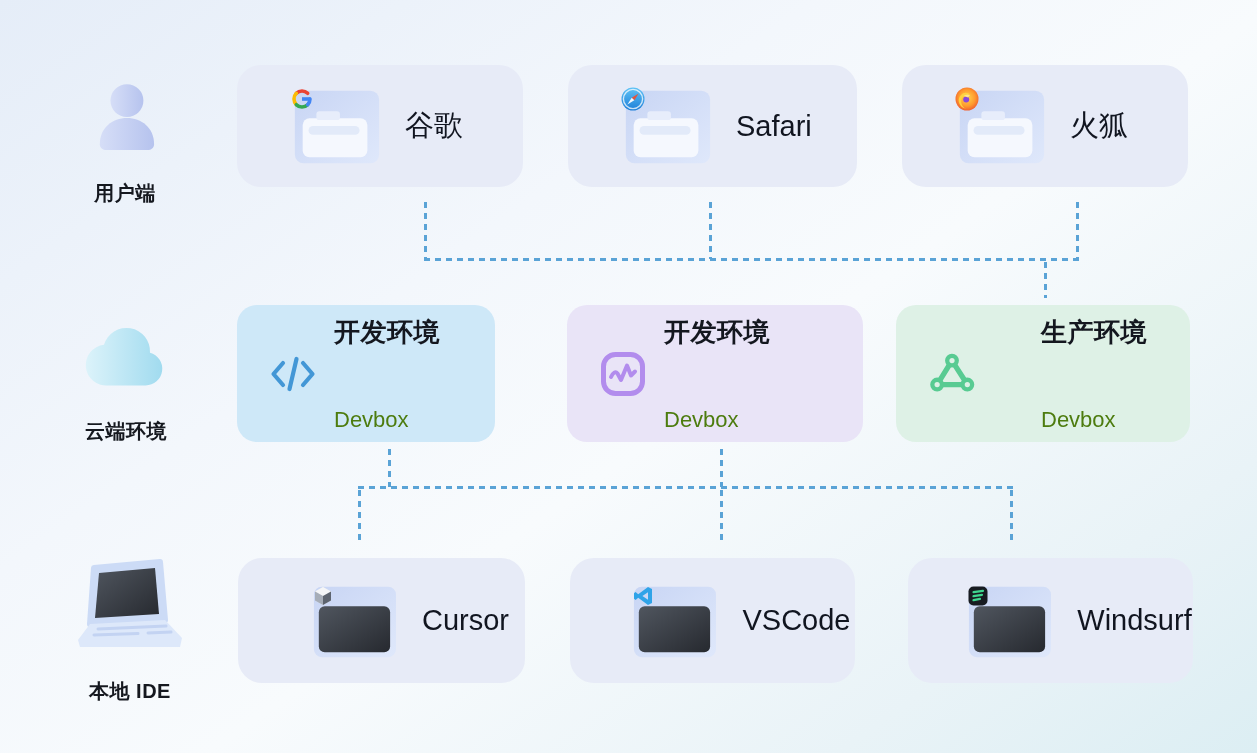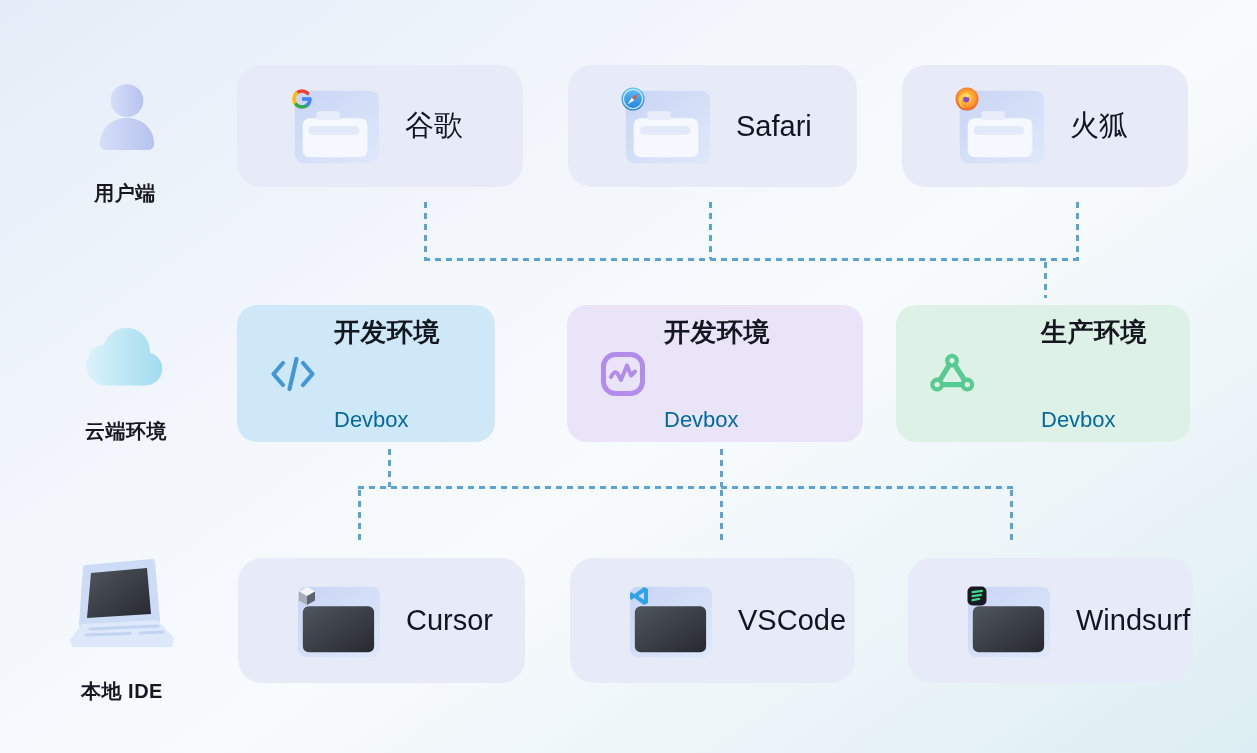--- a/index.html
+++ b/index.html
@@ -7,46 +7,46 @@
     position:relative; width:1257px; height:753px; overflow:hidden;
     background:linear-gradient(145deg,#e5edf8 0%,#f3f7fc 35%,#f8fbfd 55%,#e9f3f7 82%,#dceef3 100%);
     font-family:"Liberation Sans","DejaVu Sans",sans-serif;
     color:#14171f;
   }
   
   .side-group{position:absolute; display:flex; flex-direction:column; align-items:center; gap:20px;}
   .side-label{font-size:20px; font-weight:700; color:#15181f; letter-spacing:.5px; white-space:nowrap;}
   #side-user{left:60px; top:78px; width:130px;}
   #side-cloud{left:56px; top:320px; width:140px;}
-  #side-local{left:42px; top:558px; width:160px;}
+  #side-local{left:50px; top:558px; width:160px;}
   
   .card{position:absolute; display:flex; align-items:center; box-sizing:border-box;}
   .card-browser,.card-ide{height:122px; border-radius:24px; background:#e7ebf7;}
-  .card-browser{top:65px;} .card-ide{top:558px; height:125px;}
+  .card-browser{top:65px;} .card-ide{top:558px; height:125px;justify-content:center;}
   #card-google{left:237px; width:286px;}
   #card-safari{left:568px; width:289px;}
   #card-firefox{left:902px; width:286px;}
   #card-cursor{left:238px; width:287px;}
   #card-vscode{left:570px; width:285px;}
   #card-windsurf{left:908px; width:285px;}
   .app-label{font-size:29px; font-weight:500; color:#111520; margin-left:20px; white-space:nowrap;}
   
   .winwrap{position:relative; width:98px; height:84px; margin-left:50px; flex:none;}
   .winwrap svg.win{position:absolute; inset:0;}
   .badge{position:absolute; left:2px; top:2px; width:26px; height:26px;}
   .badge svg{display:block;}
   
   .card-env{top:305px; height:137px; border-radius:20px; padding-left:33px;}
   #card-dev{left:237px; width:258px; background:#cee8f8;}
   #card-test{left:567px; width:296px; background:#e9e4f7;}
   #card-prod{left:896px; width:294px; background:#def1e6;gap:48px;}
   .eicon{width:46px; height:46px; margin-right:18px; flex:none;}
   .etext{display:flex; flex-direction:column; gap:9px;}
   .etitle{font-size:26px; font-weight:700; color:#14171f; letter-spacing:.5px;}
-  .esub{font-size:22px; color:#0369a1; font-weight:400;margin-top:48px;}
+  .esub{font-size:22px; color:#4d7c0f; font-weight:400;margin-top:48px;}
   
   .h-dash{position:absolute; height:3px;
     background:repeating-linear-gradient(to right,#5aa3d6 0 6px,transparent 6px 11px);}
   .v-dash{position:absolute; width:3px;
     background:repeating-linear-gradient(to bottom,#5aa3d6 0 6px,transparent 6px 11px);}
   #c-top-stub1{left:424px; top:202px; height:57px;}
   #c-top-stub2{left:709px; top:202px; height:57px;}
   #c-top-stub3{left:1076px; top:202px; height:57px;}
   #c-top-bus{left:424px; top:258px; width:655px;}
   #c-top-drop{left:1044px; top:262px; height:36px;}

